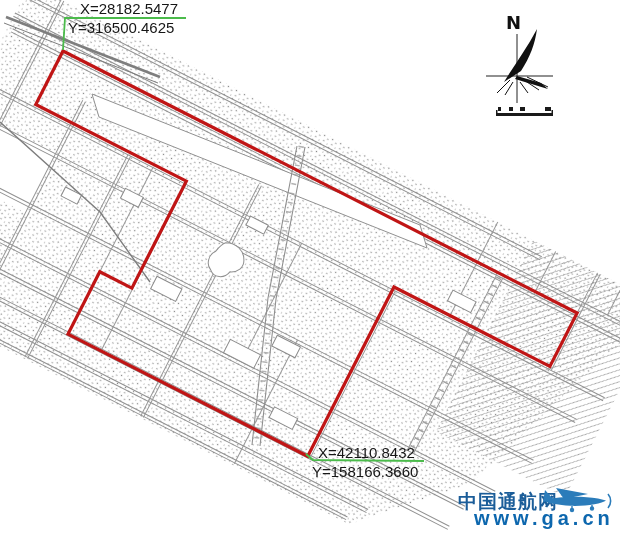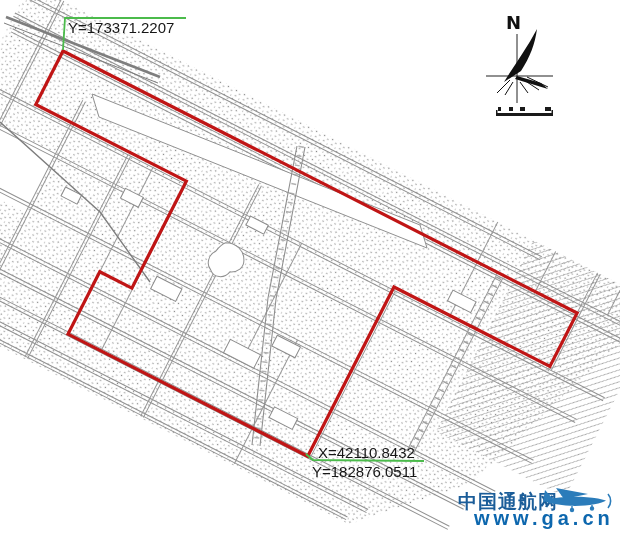--- a/index.html
+++ b/index.html
@@ -116,23 +116,24 @@
       <rect x="498" y="107" width="3" height="4"></rect>
       <rect x="509" y="107" width="4" height="4"></rect>
       <rect x="520" y="107" width="5" height="4"></rect>
       <rect x="545" y="107" width="6" height="4"></rect>
       <rect x="496" y="113" width="57" height="3"></rect>
       <rect x="496" y="110" width="1.5" height="6"></rect>
       <rect x="551.5" y="110" width="1.5" height="6"></rect>
     </g>
   </svg>
 
-  <div class="lbl" style="left:68px;top:20px">Y=173371.2207</div>
+  <div class="lbl" style="left:80px;top:1px">X=28182.5477</div>
+  <div class="lbl" style="left:68px;top:20px">Y=316500.4625</div>
   <div class="lbl" style="left:318px;top:445px">X=42110.8432</div>
-  <div class="lbl" style="left:312px;top:464px">Y=182876.0511</div>
+  <div class="lbl" style="left:312px;top:464px">Y=158166.3660</div>
 
   <div class="north-n">N</div>
 
   <div>
     <div class="wm-name" style="color: rgb(27, 93, 153);">中国通航网</div>
     <div class="wm-url" style="color: rgb(13, 103, 174);">www.ga.cn</div>
     <svg class="plane" width="76" height="30" viewBox="0 0 76 30">
       <path d="M14,2 L46,8 L22,13 Z" fill="#2b7cba"></path>
       <path d="M3,4 L12,14 L1,16 Z" fill="#2b7cba"></path>
       <path d="M4,14 C18,10 40,10 56,12.5 L64,14.5 C60,17.5 44,20.5 28,19.8 C16,19.2 8,17 4,16 Z" fill="#2b7cba"></path>

